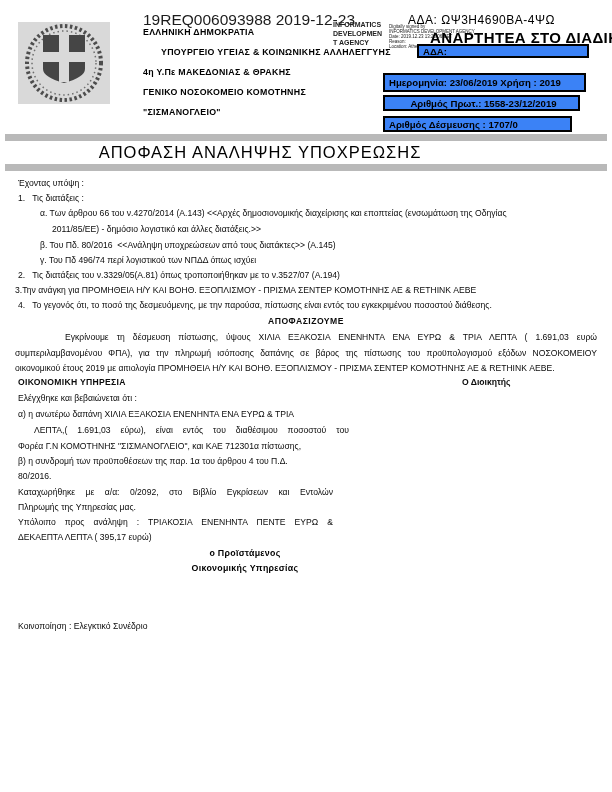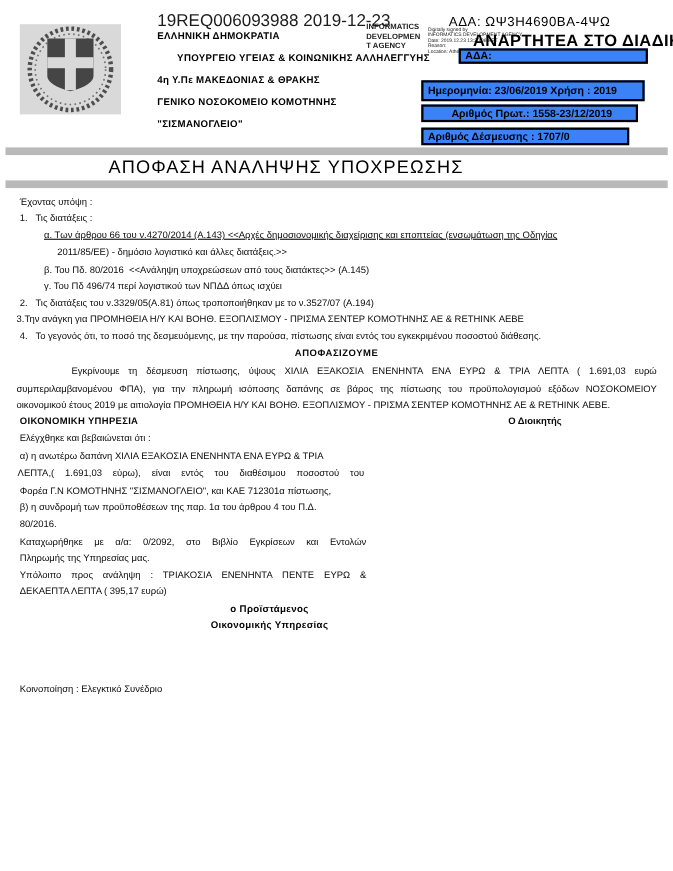--- a/index.html
+++ b/index.html
@@ -67,39 +67,39 @@
 <div class="hbox" style="left:383px; top:116px; width:181px; height:12px;">
   <span>Αριθμός Δέσμευσης : 1707/0</span>
 </div>
 
 <div class="graybar" style="top:134px;"></div>
 <div class="title">ΑΠΟΦΑΣΗ ΑΝΑΛΗΨΗΣ ΥΠΟΧΡΕΩΣΗΣ</div>
 <div class="graybar" style="top:164px;"></div>
 
 <div class="line" style="left:18px; top:178px;">Έχοντας υπόψη :</div>
 <div class="line" style="left:18px; top:193px;">1.   Τις διατάξεις :</div>
-<div class="line" style="left:40px; top:208px;text-decoration:underline;">α. Των άρθρου 66 του ν.4270/2014 (Α.143) &lt;&lt;Αρχές δημοσιονομικής διαχείρισης και εποπτείας (ενσωμάτωση της Οδηγίας</div>
+<div class="line" style="left:40px; top:208px;">α. Των άρθρου 66 του ν.4270/2014 (Α.143) &lt;&lt;Αρχές δημοσιονομικής διαχείρισης και εποπτείας (ενσωμάτωση της Οδηγίας</div>
 <div class="line" style="left:52px; top:224px;">2011/85/ΕΕ) - δημόσιο λογιστικό και άλλες διατάξεις.&gt;&gt;</div>
 <div class="line" style="left:40px; top:240px;">β. Του Πδ. 80/2016  &lt;&lt;Ανάληψη υποχρεώσεων από τους διατάκτες&gt;&gt; (Α.145)</div>
 <div class="line" style="left:40px; top:255px;">γ. Του Πδ 496/74 περί λογιστικού των ΝΠΔΔ όπως ισχύει</div>
 <div class="line" style="left:18px; top:270px;">2.   Τις διατάξεις του ν.3329/05(Α.81) όπως τροποποιήθηκαν με το ν.3527/07 (Α.194)</div>
 <div class="line" style="left:15px; top:285px;">3.Την ανάγκη για ΠΡΟΜΗΘΕΙΑ Η/Υ ΚΑΙ ΒΟΗΘ. ΕΞΟΠΛΙΣΜΟΥ - ΠΡΙΣΜΑ ΣΕΝΤΕΡ ΚΟΜΟΤΗΝΗΣ ΑΕ &amp; RETHINK ΑΕΒΕ</div>
 <div class="line" style="left:18px; top:300px;">4.   Το γεγονός ότι, το ποσό της δεσμευόμενης, με την παρούσα, πίστωσης είναι εντός του εγκεκριμένου ποσοστού διάθεσης.</div>
 
 <div class="line b" style="left:0; top:316px; width:612px; text-align:center; letter-spacing:0.5px;">ΑΠΟΦΑΣΙΖΟΥΜΕ</div>
 <div class="line just" style="left:15px; top:332px; width:582px; text-indent:50px;">Εγκρίνουμε τη δέσμευση πίστωσης, ύψους ΧΙΛΙΑ ΕΞΑΚΟΣΙΑ ΕΝΕΝΗΝΤΑ ΕΝΑ ΕΥΡΩ &amp; ΤΡΙΑ ΛΕΠΤΑ ( 1.691,03 ευρώ</div>
 <div class="line just" style="left:15px; top:348px; width:582px;">συμπεριλαμβανομένου ΦΠΑ), για την πληρωμή ισόποσης δαπάνης σε βάρος της πίστωσης του προϋπολογισμού εξόδων ΝΟΣΟΚΟΜΕΙΟΥ</div>
 <div class="line" style="left:15px; top:363px;">οικονομικού έτους 2019 με αιτιολογία ΠΡΟΜΗΘΕΙΑ Η/Υ ΚΑΙ ΒΟΗΘ. ΕΞΟΠΛΙΣΜΟΥ - ΠΡΙΣΜΑ ΣΕΝΤΕΡ ΚΟΜΟΤΗΝΗΣ ΑΕ &amp; RETHINK ΑΕΒΕ.</div>
 
 <div class="line b" style="left:18px; top:377px; letter-spacing:0.3px;">ΟΙΚΟΝΟΜΙΚΗ ΥΠΗΡΕΣΙΑ</div>
 <div class="line b" style="left:462px; top:377px;">Ο Διοικητής</div>
 
 <div class="line" style="left:18px; top:393px;">Ελέγχθηκε και βεβαιώνεται ότι :</div>
 <div class="line" style="left:18px; top:409px;">α) η ανωτέρω δαπάνη ΧΙΛΙΑ ΕΞΑΚΟΣΙΑ ΕΝΕΝΗΝΤΑ ΕΝΑ ΕΥΡΩ &amp; ΤΡΙΑ</div>
-<div class="line just" style="left:16px; top:425px; width:315px;">ΛΕΠΤΑ,( 1.691,03 εύρω), είναι εντός του διαθέσιμου ποσοστού του</div>
+<div class="line just" style="left:34px; top:425px; width:315px;">ΛΕΠΤΑ,( 1.691,03 εύρω), είναι εντός του διαθέσιμου ποσοστού του</div>
 <div class="line" style="left:18px; top:441px;">Φορέα Γ.Ν ΚΟΜΟΤΗΝΗΣ "ΣΙΣΜΑΝΟΓΛΕΙΟ", και ΚΑΕ 712301α πίστωσης,</div>
 <div class="line" style="left:18px; top:456px;">β) η συνδρομή των προϋποθέσεων της παρ. 1α του άρθρου 4 του Π.Δ.</div>
 <div class="line" style="left:18px; top:471px;">80/2016.</div>
 <div class="line just" style="left:18px; top:487px; width:315px;">Καταχωρήθηκε με α/α: 0/2092, στο Βιβλίο Εγκρίσεων και Εντολών</div>
 <div class="line" style="left:18px; top:502px;">Πληρωμής της Υπηρεσίας μας.</div>
 <div class="line just" style="left:18px; top:517px; width:315px;">Υπόλοιπο προς ανάληψη : ΤΡΙΑΚΟΣΙΑ ΕΝΕΝΗΝΤΑ ΠΕΝΤΕ ΕΥΡΩ &amp;</div>
 <div class="line" style="left:18px; top:532px;">ΔΕΚΑΕΠΤΑ ΛΕΠΤΑ ( 395,17 ευρώ)</div>
 
 <div class="sig" style="left:145px; top:548px; width:200px;">ο Προϊστάμενος</div>
 <div class="sig" style="left:145px; top:563px; width:200px;">Οικονομικής Υπηρεσίας</div>

